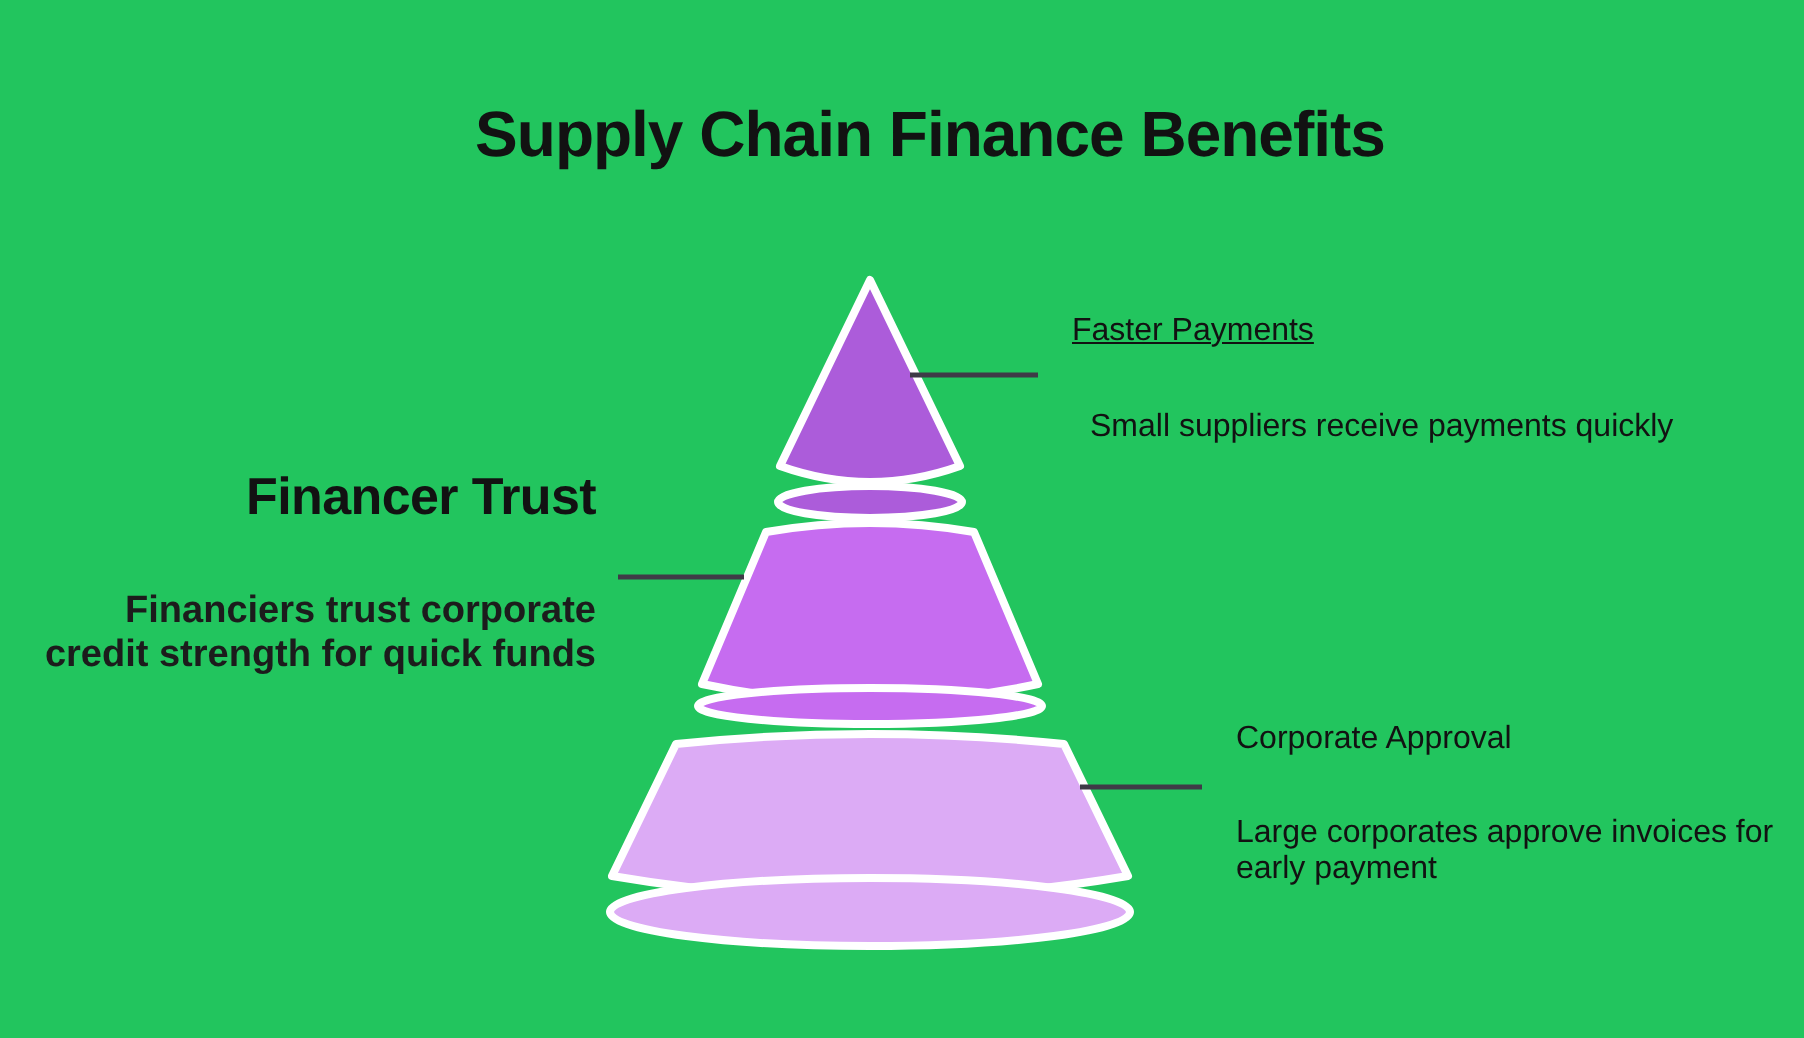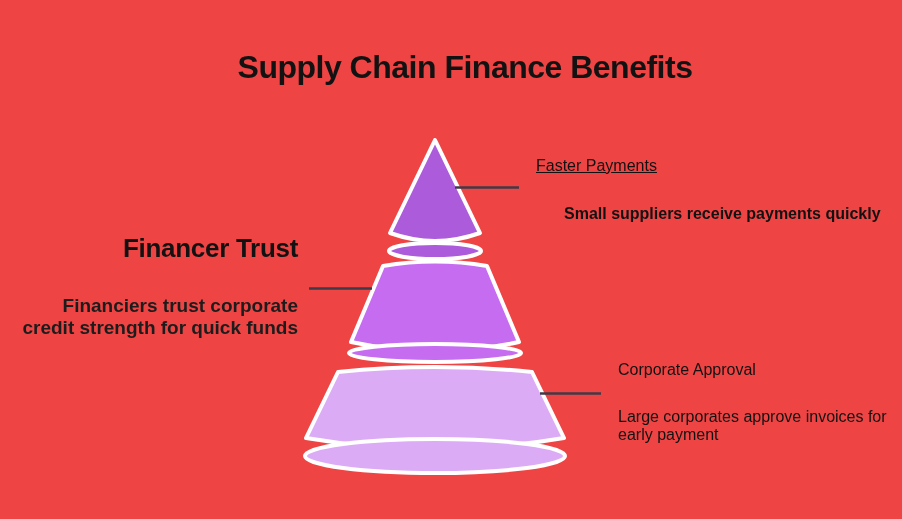--- a/index.html
+++ b/index.html
@@ -4,21 +4,21 @@
 <style>
   html, body {
     margin: 0;
     padding: 0;
     background: #ffffff;
   }
   .stage {
     position: relative;
     width: 902px;
     height: 519px;
-    background: #ef4444;
+    background: #22c55e;
     overflow: hidden;
     font-family: "Liberation Sans", sans-serif;
     color: #121212;
   }
   .page-title {
     position: absolute;
     left: 0;
     right: 0;
     top: 28px;
     text-align: center;
@@ -50,21 +50,21 @@
     font-size: 19px;
     font-weight: bold;
     line-height: 23px;
     white-space: pre-line;
     color: #1c1c1c;
   }
   .callout-right { text-align: left; }
   .callout-left  { text-align: right; }
 
   #callout-faster-label      { left: 536px; top: 157px; text-decoration: underline; }
-  #callout-faster-desc       { left: 564px; top: 205px; font-weight: bold; }
+  #callout-faster-desc       { left: 545px; top: 205px; }
   #callout-financer-block    { right: 604px; top: 233px; width: 330px; }
   #callout-financer-block .desc { margin-top: 31px; line-height: 22px; }
   #callout-corporate-label   { left: 618px; top: 361px; }
   #callout-corporate-desc    { left: 618px; top: 408px; }
 </style>
 </head>
 <body>
 
 <div class="stage">
 

